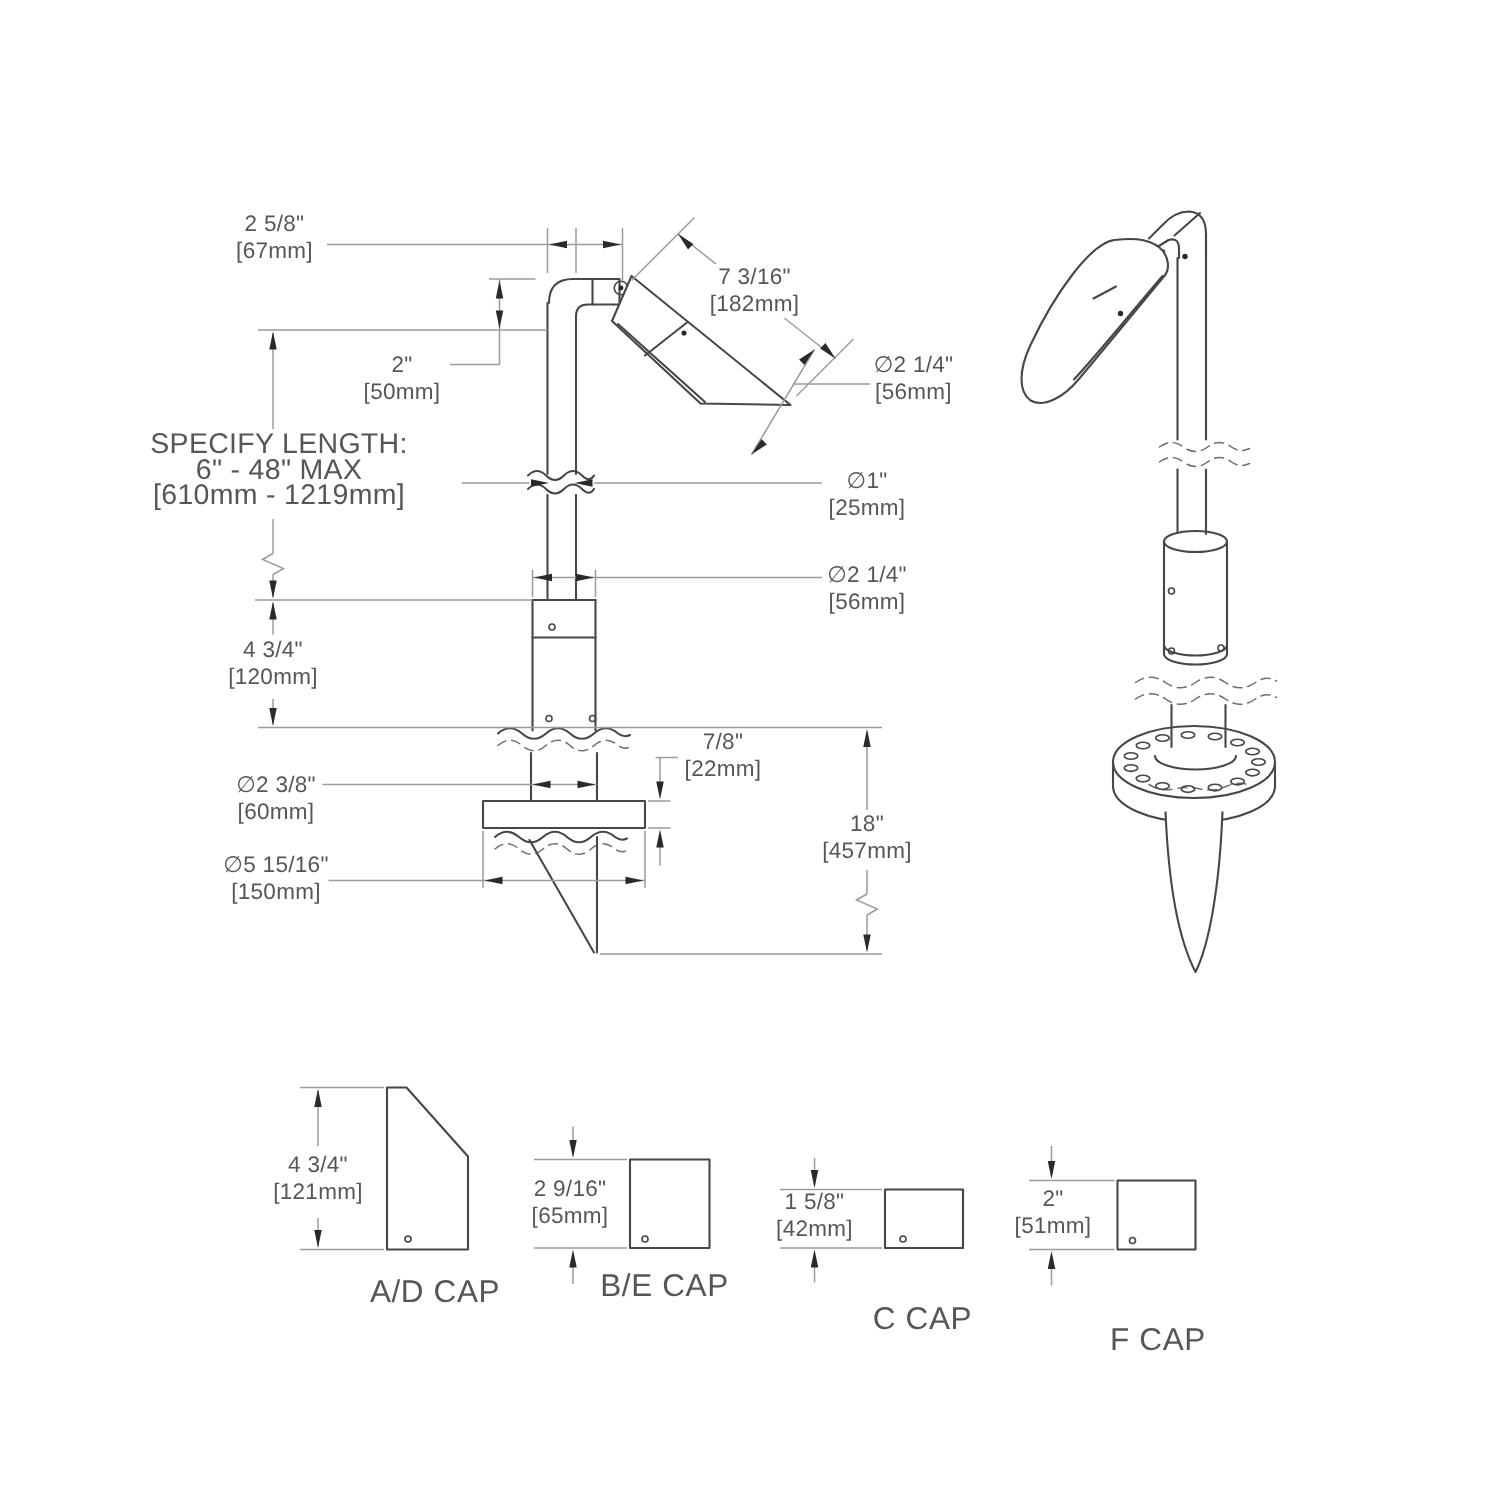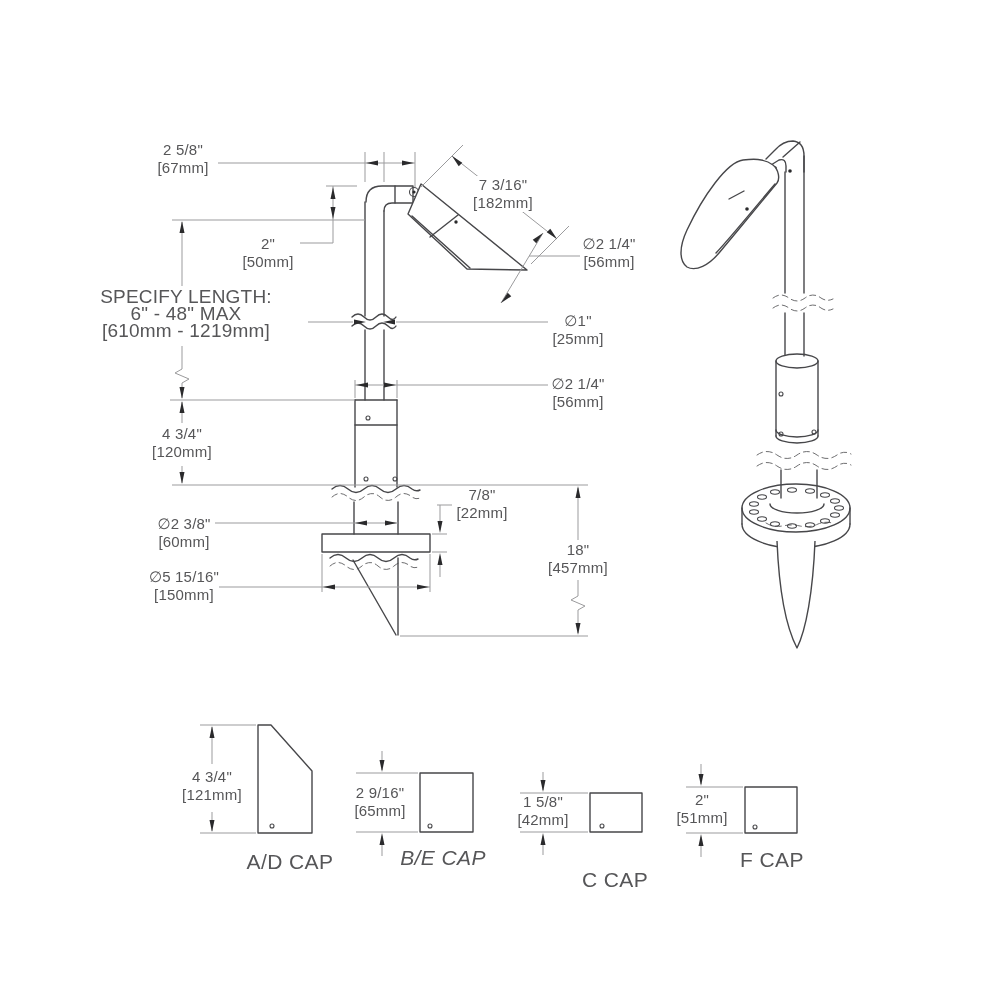--- a/index.html
+++ b/index.html
@@ -317,27 +317,27 @@
   <div class="dim-label bg" style="left:212px;top:768px;">
     <span>4 3/4"</span>
     <span>[121mm]</span>
   </div>
   <div class="cap-name" style="left:290px;top:850px;">A/D CAP</div>
 
   <div class="dim-label" style="left:380px;top:784px;">
     <span>2 9/16"</span>
     <span>[65mm]</span>
   </div>
-  <div class="cap-name" style="left:443px;top:846px;font-style:italic;">B/E CAP</div>
+  <div class="cap-name" style="left:443px;top:846px;">B/E CAP</div>
 
   <div class="dim-label" style="left:543px;top:793px;">
     <span>1 5/8"</span>
     <span>[42mm]</span>
   </div>
   <div class="cap-name" style="left:615px;top:868px;">C CAP</div>
 
   <div class="dim-label" style="left:702px;top:791px;">
     <span>2"</span>
     <span>[51mm]</span>
   </div>
-  <div class="cap-name" style="left:772px;top:848px;">F CAP</div>
+  <div class="cap-name" style="left:772px;top:882px;">F CAP</div>
 
 </div>
 
 </body></html>

